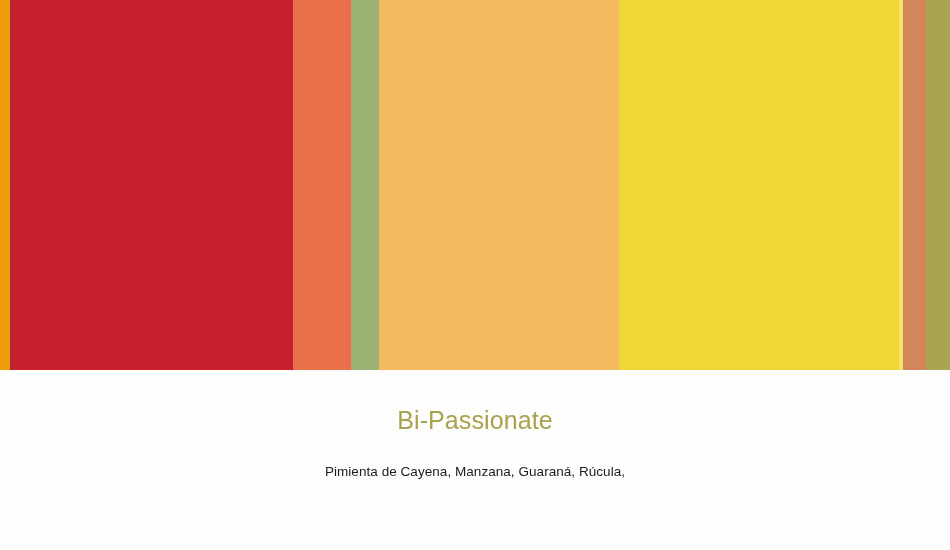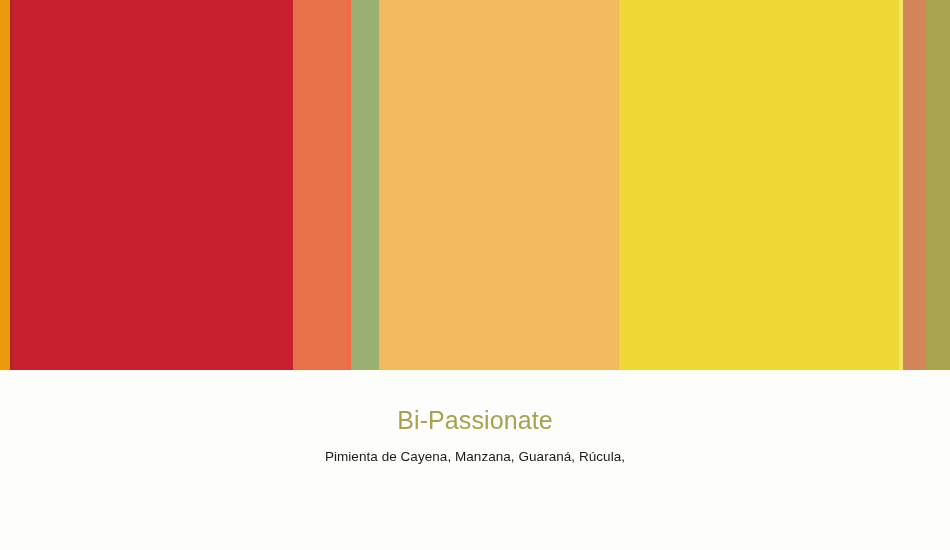--- a/index.html
+++ b/index.html
@@ -50,21 +50,21 @@
   #product-title {
     margin-top: 37px;
     font-size: 25px;
     font-weight: 400;
     letter-spacing: 0.1px;
     color: #a9a24f;
     line-height: 1.1;
     text-align: center;
   }
   #product-ingredients {
-    margin-top: 12px;
+    margin-top: 27px;
     font-size: 13.5px;
     font-weight: 400;
     color: #1c1c1c;
     text-align: center;
     line-height: 1.45;
     letter-spacing: 0.05px;
   }
   .ing-line {
     display: block;
   }

